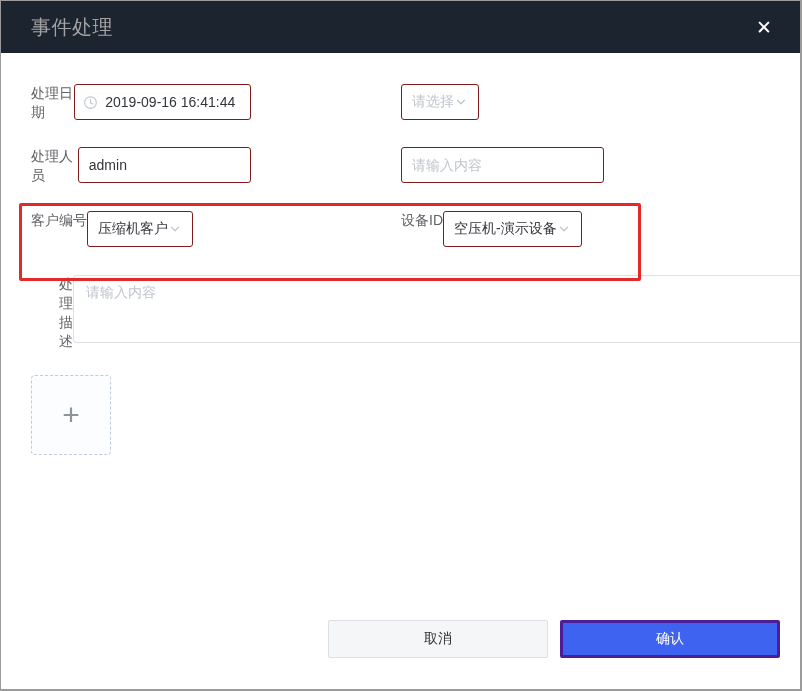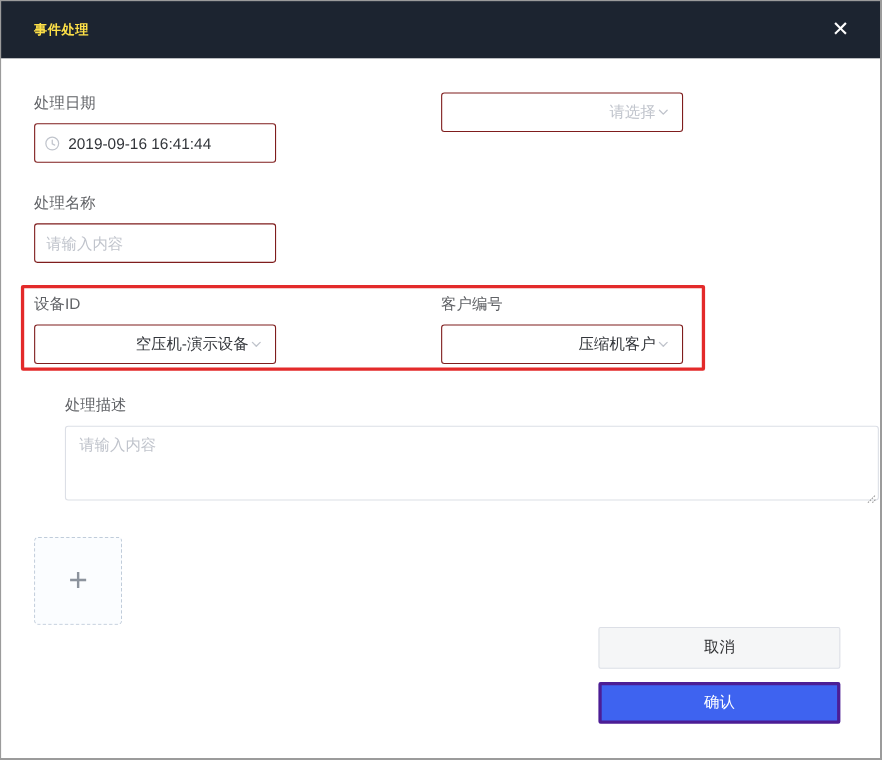--- a/index.html
+++ b/index.html
@@ -19,41 +19,41 @@
   }
   
   .dlg-header {
     height: 52px;
     background: #1c2430;
     display: flex;
     align-items: center;
     padding: 0 22px 0 30px;
   }
   .dlg-title {
-    color: #fde047;
-    font-size: 12px;
-    font-weight: bold;
+    color: #a3a3a3;
+    font-size: 20px;
+    font-weight: normal;
     letter-spacing: 0.5px;
   }
   .dlg-close {
     margin-left: auto;
     color: #ffffff;
     font-size: 19px;
     line-height: 1;
     cursor: pointer;
     padding: 4px 6px;
   }
   
   .dlg-body { padding: 31px 30px 0 30px; }
   .grid-row {
     display: grid;
     grid-template-columns: 220px 220px;
     column-gap: 150px;
   }
-  .field { display: flex; flex-direction: column; }
+  .field { display: flex; flex-direction: row; }
   .field label {
     font-size: 14px;
     color: #606266;
     height: 19px;
     line-height: 19px;
     margin-bottom: 9px;
   }
   .control {
     height: 36px;
     border: 1px solid #7f1d1d;
@@ -125,24 +125,23 @@
   }
   .plus-glyph {
     font-size: 30px;
     font-weight: 300;
     color: #8c939d;
     line-height: 1;
   }
   
   .dlg-footer {
     position: absolute;
-    right: 36px; bottom: 31px;
+    right: 20px; bottom: 31px;
     display: flex;
     gap: 12px;
-    flex-direction: column;
   }
   .btn {
     width: 220px; height: 38px;
     font-size: 14px;
     font-family: inherit;
     border-radius: 2px;
     cursor: pointer;
   }
   .btn-cancel {
     background: #f5f6f7;
@@ -187,52 +186,57 @@
             <svg width="14" height="14" viewBox="0 0 16 16">
               <path d="M4 6 L8 10 L12 6" fill="none" stroke="#c0c4cc" stroke-width="1.4" stroke-linecap="round" stroke-linejoin="round"></path>
             </svg>
           </span>
         </div>
       </div>
     </div>
 
     <div class="grid-row mt-row">
       <div class="field">
-        <label>处理名称</label>
+        <label>处理人员</label>
+        <div class="control">
+          <input type="text" value="admin" style="">
+        </div>
+      </div>
+      <div class="field">
         <div class="control">
           <input type="text" placeholder="请输入内容" style="">
         </div>
       </div>
     </div>
 
     <div class="hl-wrap">
       <div class="highlight-box"></div>
       <div class="grid-row">
+        <div class="field">
+          <label>客户编号</label>
+          <div class="control select-box">
+            <span class="select-text">压缩机客户</span>
+            <span class="chevron">
+              <svg width="14" height="14" viewBox="0 0 16 16">
+                <path d="M4 6 L8 10 L12 6" fill="none" stroke="#c0c4cc" stroke-width="1.4" stroke-linecap="round" stroke-linejoin="round"></path>
+              </svg>
+            </span>
+          </div>
+        </div>
         <div class="field">
           <label>设备ID</label>
           <div class="control select-box">
             <span class="select-text">空压机-演示设备</span>
             <span class="chevron">
               <svg width="14" height="14" viewBox="0 0 16 16">
                 <path d="M4 6 L8 10 L12 6" fill="none" stroke="#c0c4cc" stroke-width="1.4" stroke-linecap="round" stroke-linejoin="round"></path>
               </svg>
             </span>
           </div>
         </div>
-        <div class="field">
-          <label>客户编号</label>
-          <div class="control select-box">
-            <span class="select-text">压缩机客户</span>
-            <span class="chevron">
-              <svg width="14" height="14" viewBox="0 0 16 16">
-                <path d="M4 6 L8 10 L12 6" fill="none" stroke="#c0c4cc" stroke-width="1.4" stroke-linecap="round" stroke-linejoin="round"></path>
-              </svg>
-            </span>
-          </div>
-        </div>
       </div>
     </div>
 
     <div class="field desc-field">
       <label>处理描述</label>
       <div class="textarea-wrap">
         <textarea placeholder="请输入内容" style=""></textarea>
         <span class="resize-handle">
           <svg width="10" height="10" viewBox="0 0 10 10">
             <path d="M2 9 L9 2 M6 9 L9 6" stroke="#999999" stroke-width="1" stroke-dasharray="1.5,1" fill="none"></path>

